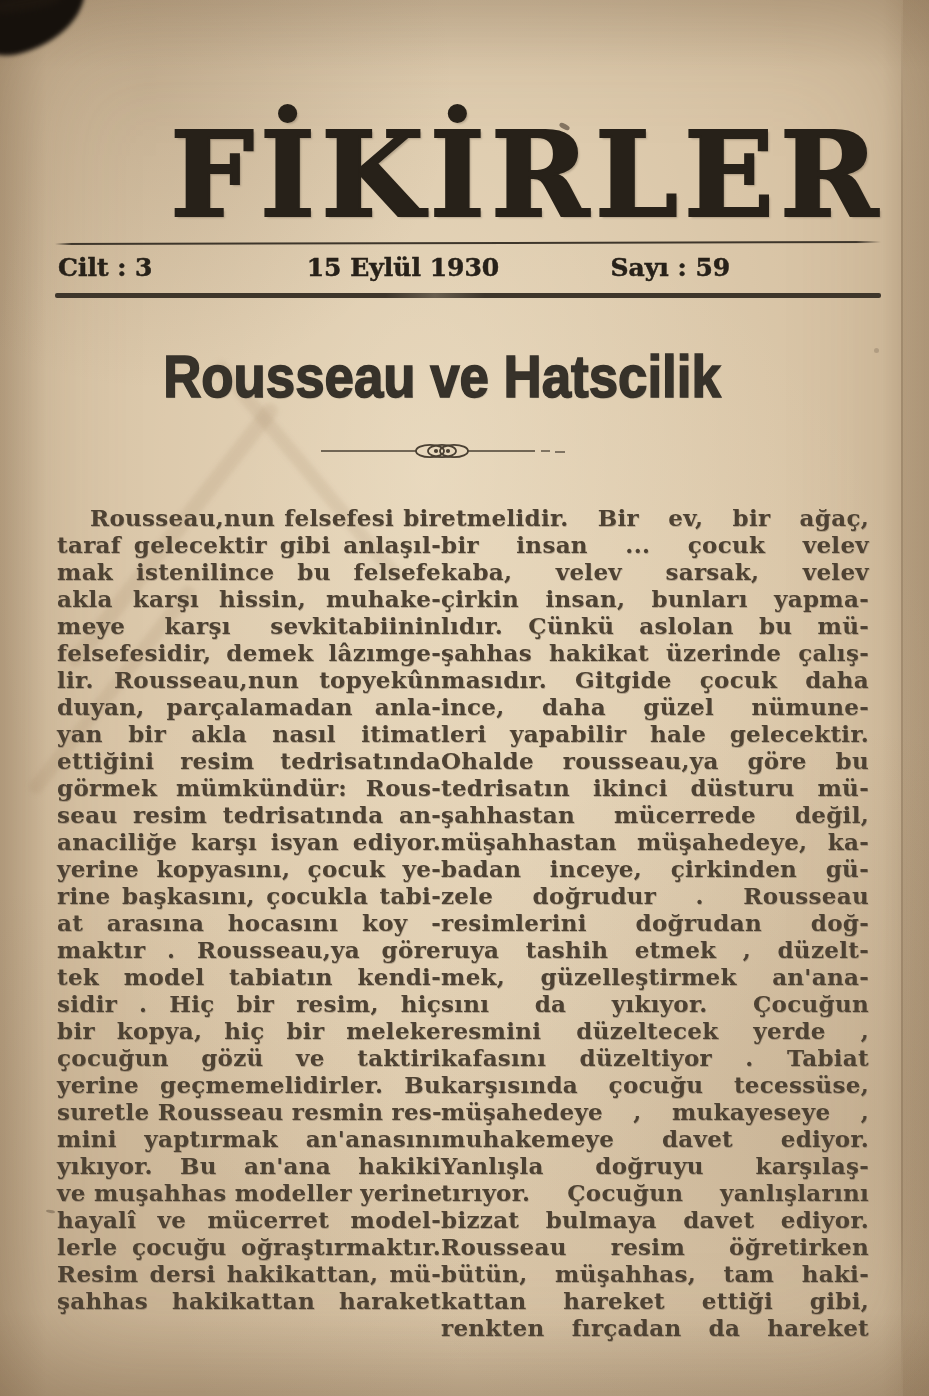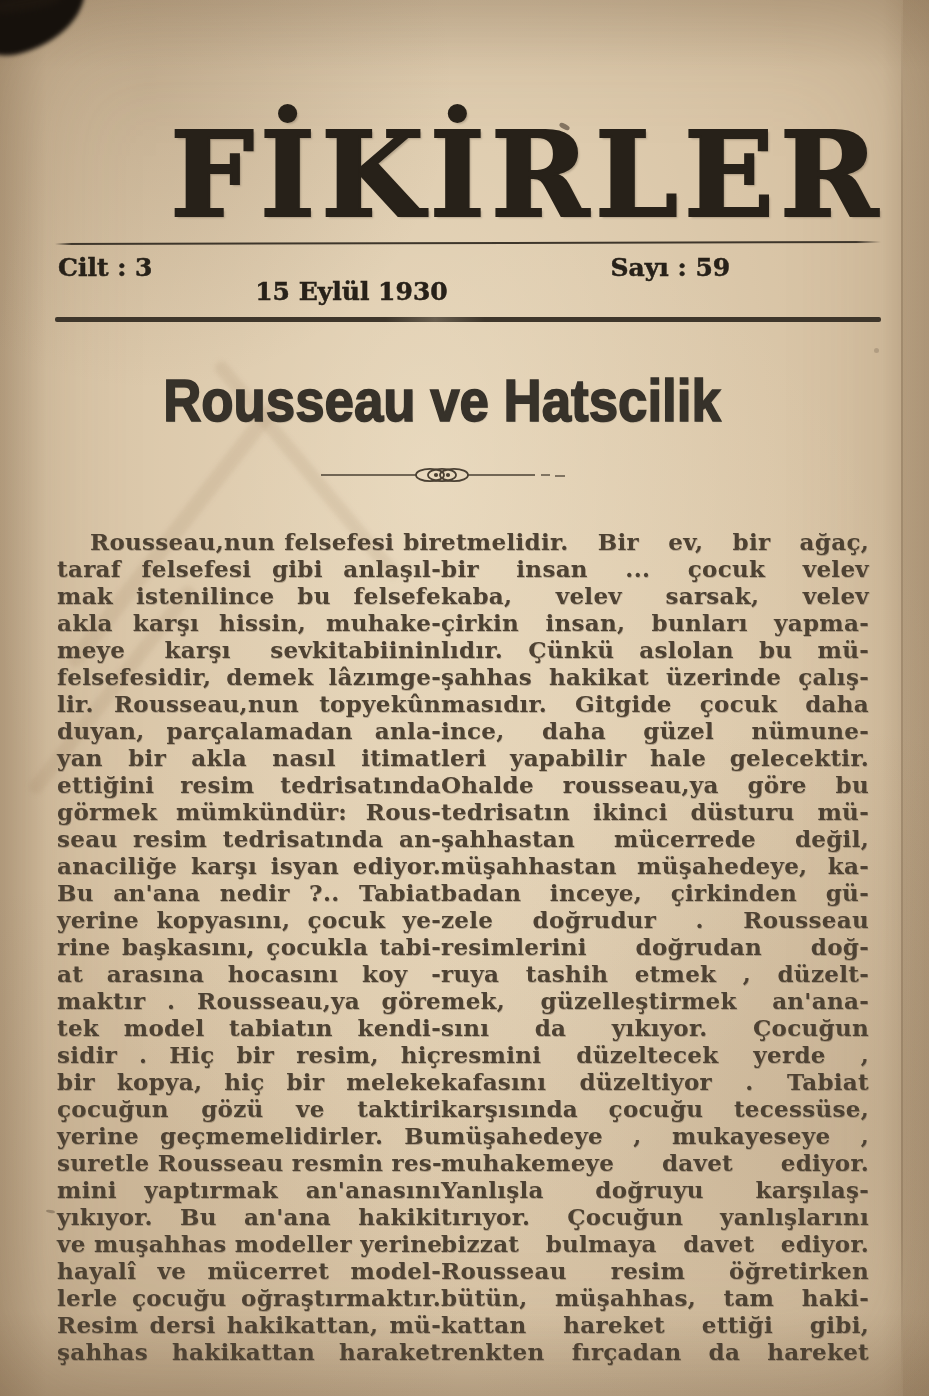--- a/index.html
+++ b/index.html
@@ -75,21 +75,21 @@
     background:linear-gradient(90deg, var(--rule,#3e362b) 0, var(--rule,#3e362b) 40%, rgba(62,54,43,.75) 46%, var(--rule,#3e362b) 52%, var(--rule,#3e362b) 100%);
   }
   .issue-bar{
     display:flex;margin:9px 0 0;padding:0 108px 0 58px;
     font-size:25px;line-height:30px;font-weight:bold;
     color:var(--heading-ink,#2a241d);
     -webkit-text-stroke:.5px currentColor;
     position:relative;z-index:2;
   }
   .issue-bar .vol{flex:1;text-align:left;}
-  .issue-bar .date{flex:1.4;text-align:left;transform:translateX(-14px);margin-top:24px;}
+  .issue-bar .date{flex:1.4;text-align:center;transform:translateX(-14px);}
   .issue-bar .num{flex:1;text-align:center;}
 
   
   .article-title{
     margin:46px 0 0;
     text-align:center;
     font-family:"Liberation Sans",sans-serif;
     font-size:60px;line-height:66px;font-weight:bold;
     color:#37322a;
     transform:scaleX(.88);
@@ -155,33 +155,32 @@
         <circle cx="119" cy="9" r="2.1" fill="#4a4033"></circle>
         <circle cx="131" cy="9" r="2.1" fill="#4a4033"></circle>
         <line x1="151" y1="9" x2="218" y2="9" stroke="#4a4033" stroke-width="1.3"></line>
         <line x1="224" y1="9" x2="233" y2="9" stroke="#4a4033" stroke-width="1.3"></line>
         <line x1="238" y1="10" x2="248" y2="10" stroke="#4a4033" stroke-width="1.3"></line>
       </svg>
 
       <div class="columns">
         <div class="col col-left">
             <div class="line">Rousseau,nun felsefesi bir</div>
-            <div class="line">taraf felsefesi gibi anlaşıl-</div>
+            <div class="line">taraf gelecektir gibi anlaşıl-</div>
             <div class="line">mak istenilince bu felsefe</div>
             <div class="line">akla karşı hissin, muhake-</div>
             <div class="line">meye karşı sevkitabiinin</div>
             <div class="line">felsefesidir, demek lâzımge-</div>
             <div class="line">lir. Rousseau,nun topyekûn</div>
             <div class="line">duyan, parçalamadan anla-</div>
             <div class="line">yan bir akla nasıl itimat</div>
             <div class="line">ettiğini resim tedrisatında</div>
             <div class="line">görmek mümkündür: Rous-</div>
             <div class="line">seau resim tedrisatında an-</div>
             <div class="line">anaciliğe karşı isyan ediyor.</div>
-            <div class="line">Bu an'ana nedir ?.. Tabiat</div>
             <div class="line">yerine kopyasını, çocuk ye-</div>
             <div class="line">rine başkasını, çocukla tabi-</div>
             <div class="line">at arasına hocasını koy -</div>
             <div class="line">maktır . Rousseau,ya göre</div>
             <div class="line">tek model tabiatın kendi-</div>
             <div class="line">sidir . Hiç bir resim, hiç</div>
             <div class="line">bir kopya, hiç bir meleke</div>
             <div class="line">çocuğun gözü ve taktiri</div>
             <div class="line">yerine geçmemelidirler. Bu</div>
             <div class="line">suretle Rousseau resmin res-</div>

